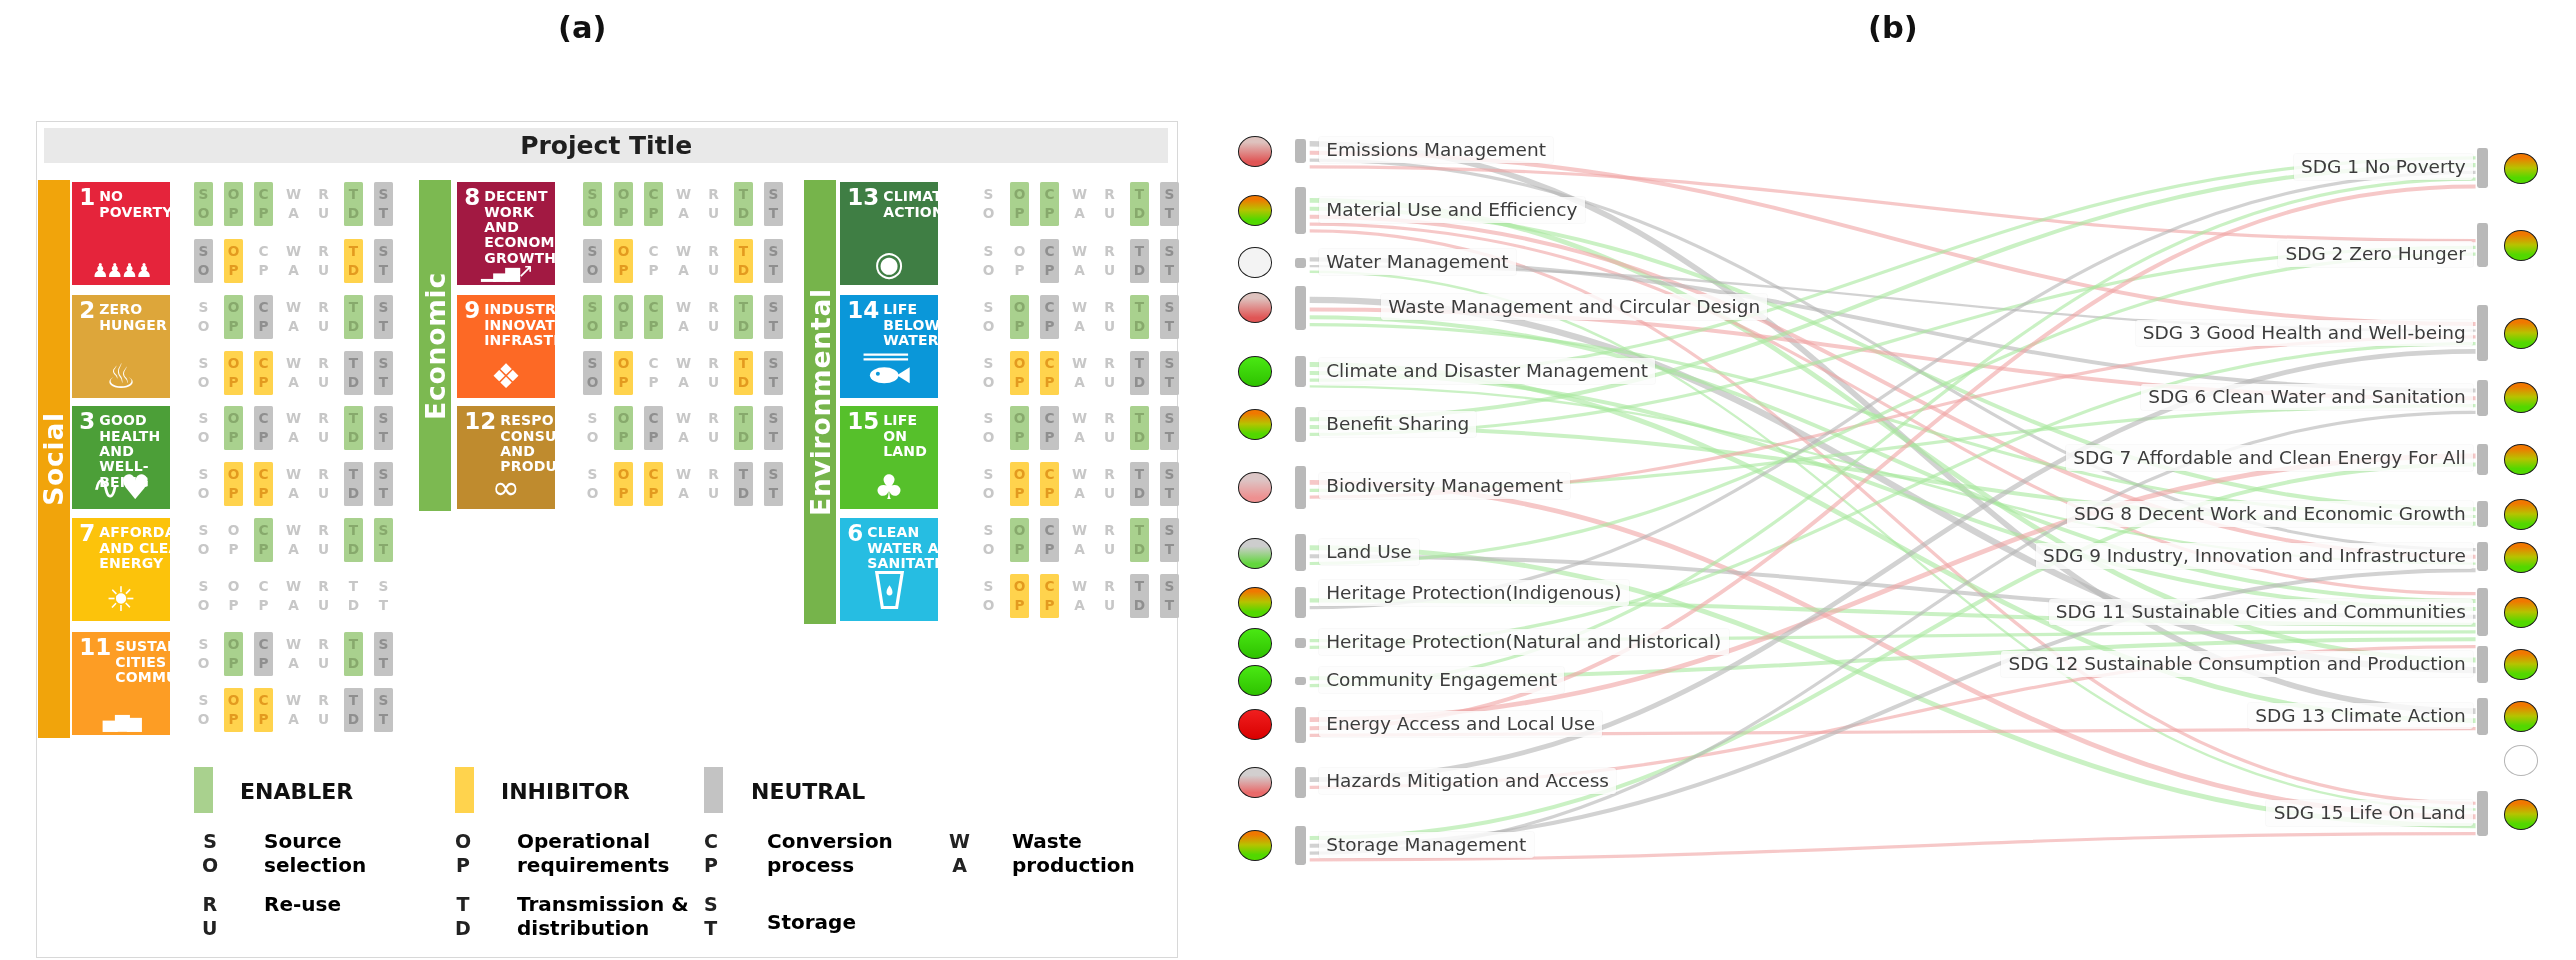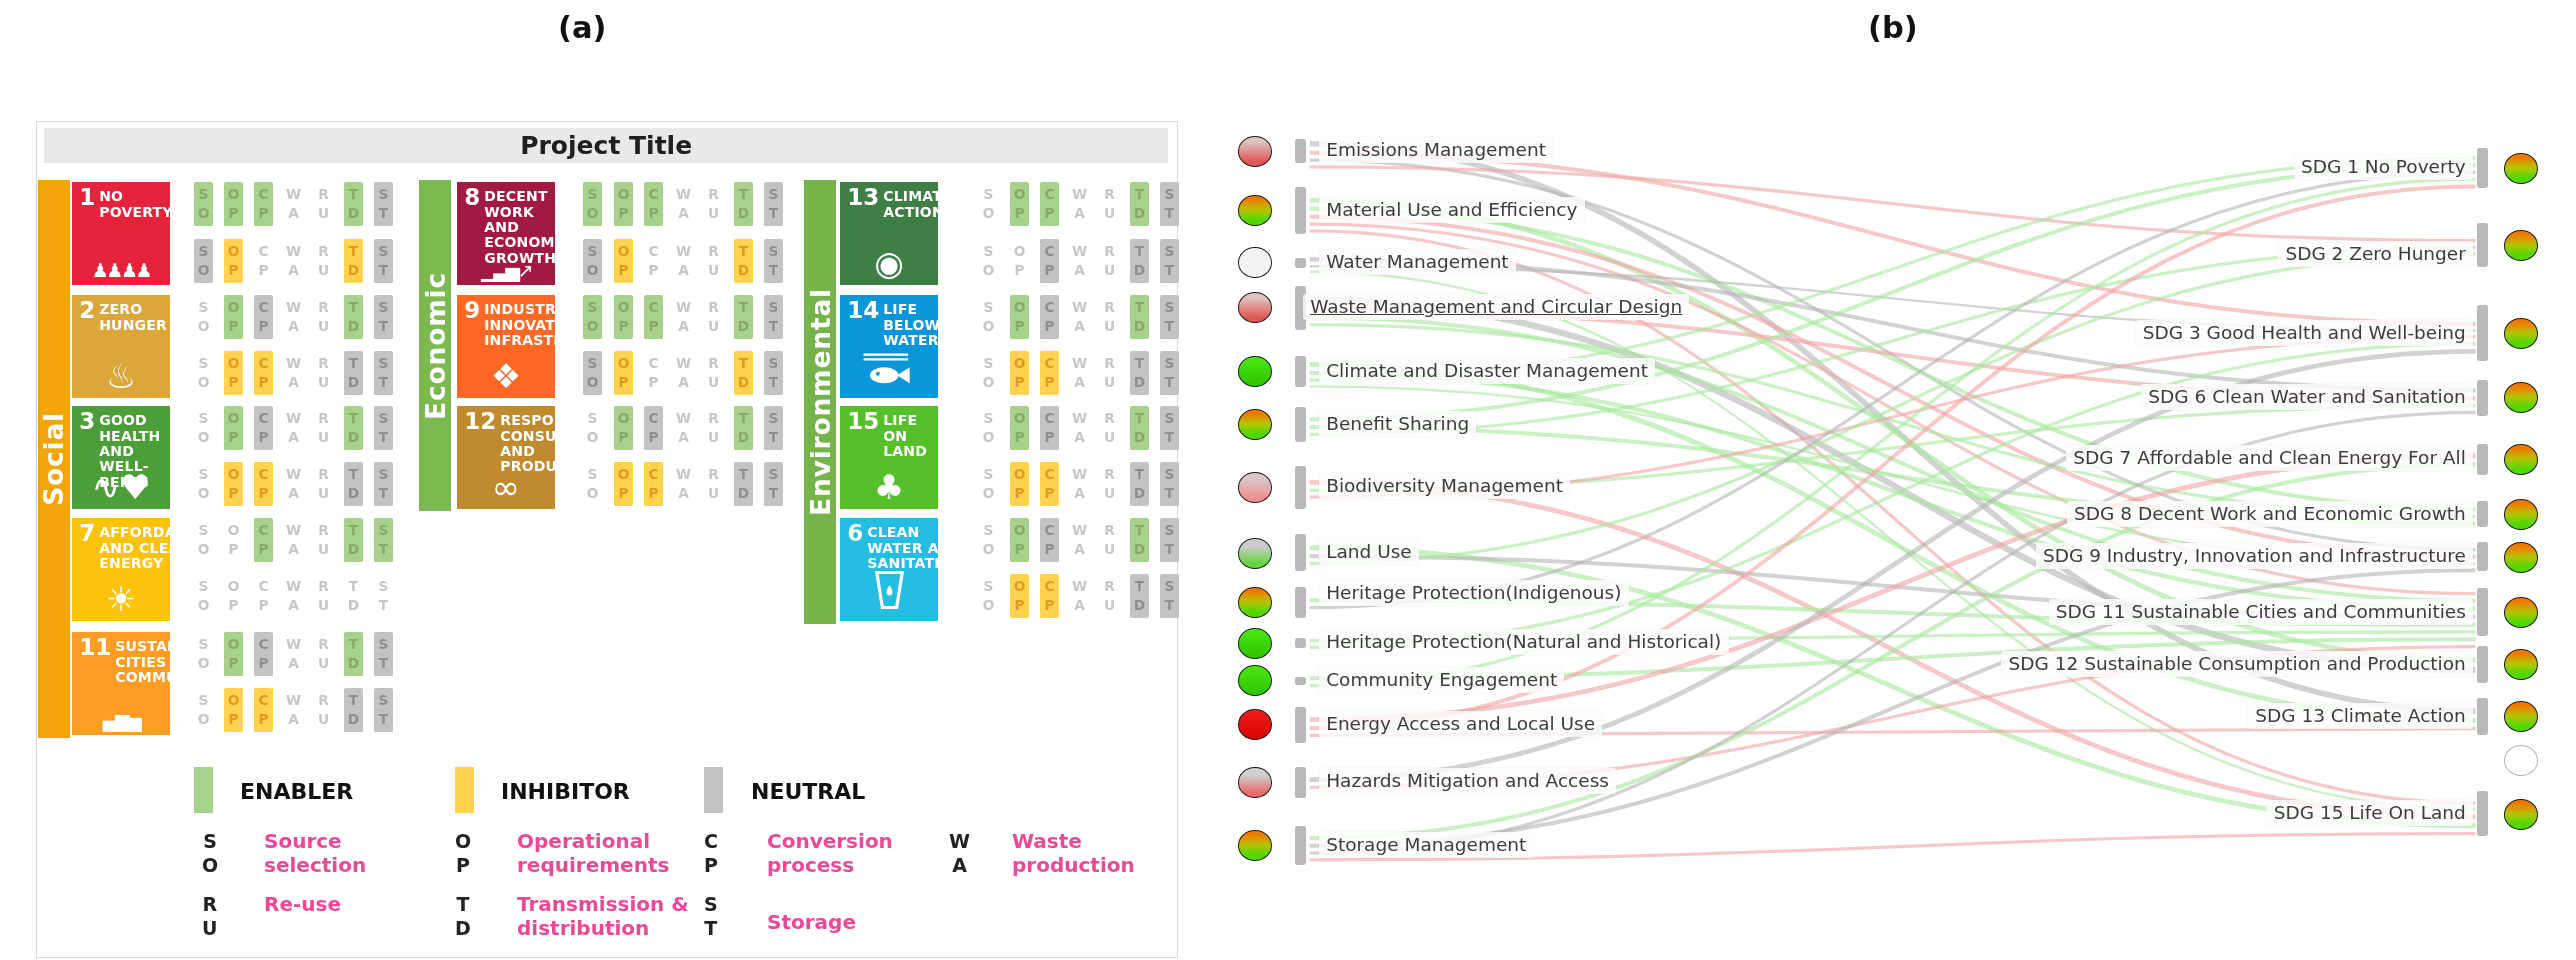--- a/index.html
+++ b/index.html
@@ -23,21 +23,21 @@
   .sdg-glyph.small{font-size:19px;letter-spacing:-2.4px;}
   .cell{position:absolute;width:19px;height:44px;border-radius:1.6px;display:flex;flex-direction:column;
     align-items:center;justify-content:space-evenly;font-size:13.7px;font-weight:bold;line-height:1;}
   .c-G{background:#a9d18e;color:#87a96c;}
   .c-Y{background:#ffd34d;color:#e39a1f;}
   .c-N{background:#c3c3c3;color:#8f8f8f;}
   .c-W{background:transparent;color:#c7c7c7;}
   .leg-swatch{position:absolute;width:19px;height:46px;}
   .leg-label{position:absolute;font-size:22px;font-weight:bold;color:#111;}
   .leg-letters{position:absolute;font-size:19px;font-weight:bold;color:#222;line-height:24px;text-align:center;}
-  .leg-desc{position:absolute;font-size:20px;font-weight:bold;color:#ec4899;line-height:24px;white-space:pre-line;}
+  .leg-desc{position:absolute;font-size:20px;font-weight:bold;color:#000000;line-height:24px;white-space:pre-line;}
   
   #links-svg{position:absolute;left:0;top:0;}
   .bnode-bar{position:absolute;width:11.2px;background:#b9b9b9;border-radius:2.4px;}
   .bnode-label{position:absolute;font-size:18.5px;color:#3c3c3c;background:rgba(253,253,253,.82);
     padding:2.4px 7.2px;border-radius:2.4px;white-space:nowrap;box-shadow:0 0 0 0.8px rgba(0,0,0,0.03);}
   .bnode-label.right{text-align:right;}
   .circle{position:absolute;width:34px;height:30.5px;border-radius:50%;border:1.6px solid #1b1b1b;
     box-sizing:border-box;}
   .cc-pink-red{background:linear-gradient(180deg,#dec2be 18%,#e05555 85%);}
   .cc-pink-red-light{background:linear-gradient(180deg,#dcc6c6 22%,#ee9090 85%);}
@@ -934,21 +934,21 @@
         <div class="bnode-bar" style="left: 1295px; top: 139px; height: 24px;"></div>
         <div class="bnode-label" style="left: 1319px; top: 137px;">Emissions Management</div>
         <div class="circle cc-pink-red" style="left: 1238px; top: 136px;"></div>
         <div class="bnode-bar" style="left: 1295px; top: 187px; height: 47px;"></div>
         <div class="bnode-label" style="left: 1319px; top: 197px;">Material Use and Efficiency</div>
         <div class="circle cc-orange-green" style="left: 1238px; top: 195px;"></div>
         <div class="bnode-bar" style="left: 1295px; top: 258px; height: 9.6px;"></div>
         <div class="bnode-label" style="left: 1319px; top: 249px;">Water Management</div>
         <div class="circle cc-white" style="left: 1238px; top: 247px;"></div>
         <div class="bnode-bar" style="left: 1295px; top: 286px; height: 44px;"></div>
-        <div class="bnode-label" style="left: 1303px; top: 294px; text-decoration: underline;">Waste Management and Circular Design</div>
+        <div class="bnode-label" style="left: 1381px; top: 294px;">Waste Management and Circular Design</div>
         <div class="circle cc-pink-red" style="left: 1238px; top: 292px;"></div>
         <div class="bnode-bar" style="left: 1295px; top: 356px; height: 30.5px;"></div>
         <div class="bnode-label" style="left: 1319px; top: 358px;">Climate and Disaster Management</div>
         <div class="circle cc-green" style="left: 1238px; top: 356px;"></div>
         <div class="bnode-bar" style="left: 1295px; top: 407px; height: 35px;"></div>
         <div class="bnode-label" style="left: 1319px; top: 411px;">Benefit Sharing</div>
         <div class="circle cc-orange-green" style="left: 1238px; top: 409px;"></div>
         <div class="bnode-bar" style="left: 1295px; top: 466px; height: 43px;"></div>
         <div class="bnode-label" style="left: 1319px; top: 473px;">Biodiversity Management</div>
         <div class="circle cc-pink-red-light" style="left: 1238px; top: 472px;"></div>

